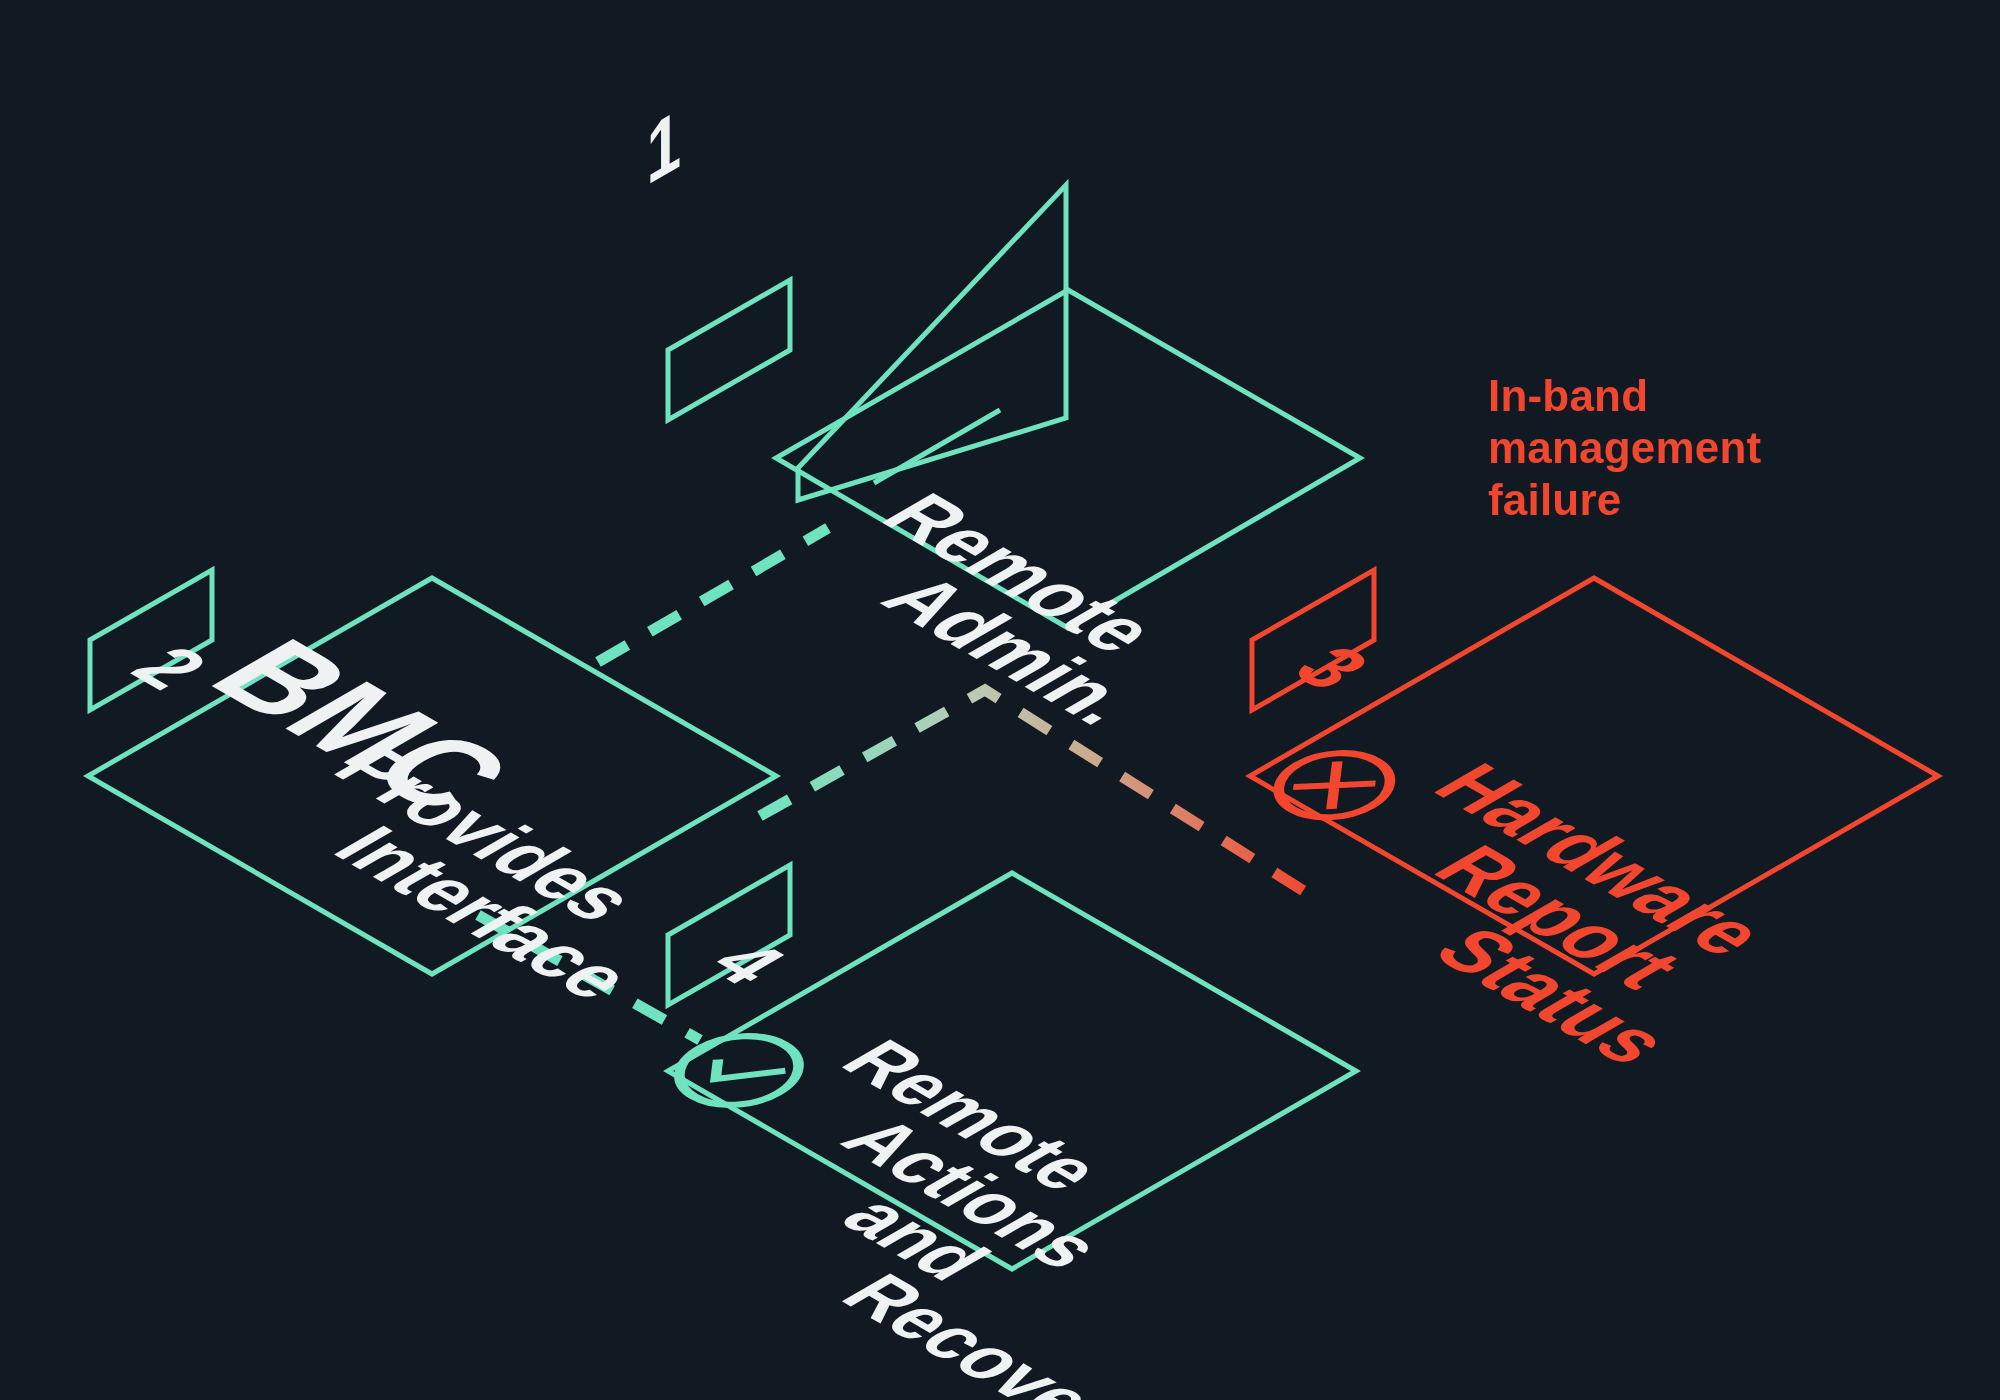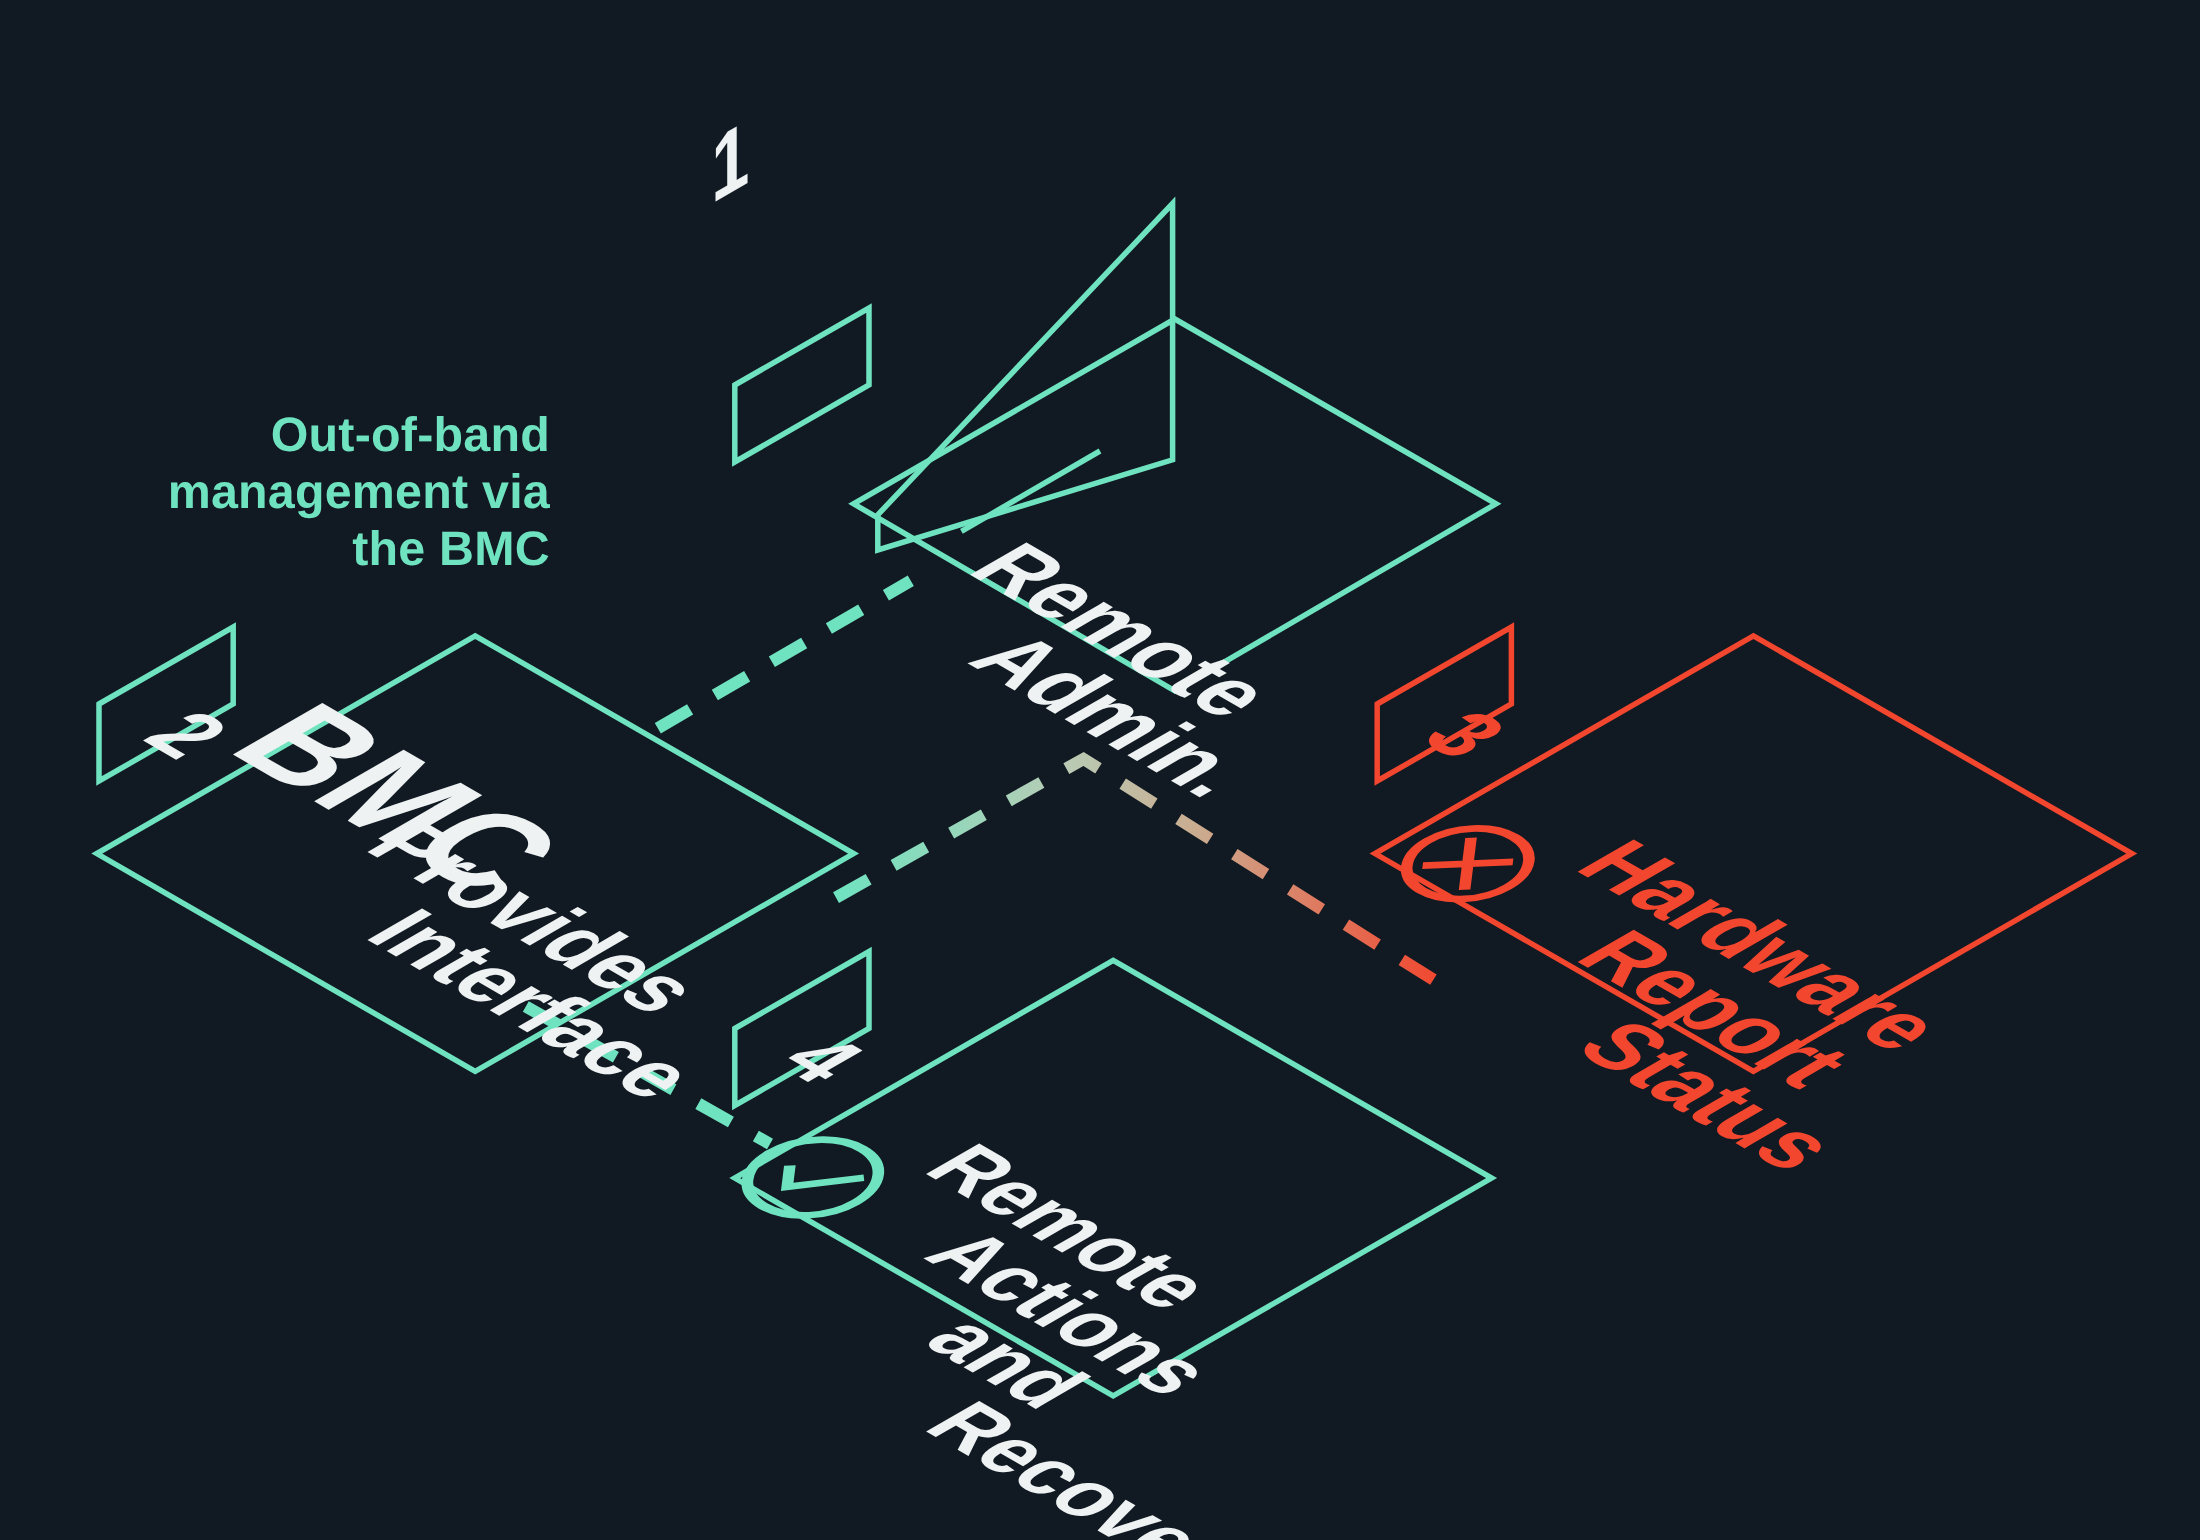--- a/index.html
+++ b/index.html
@@ -96,18 +96,18 @@
         <circle cx="45" cy="45" r="45" fill="none" stroke="#6fe3c0" stroke-width="8"></circle>
         <path d="M 22 46 L 40 64 L 72 22" stroke="#6fe3c0" stroke-width="8" fill="none" stroke-linecap="butt" stroke-linejoin="miter"></path>
       </g>
       <text x="0" y="0" fill="#eef2f2" font-family="Liberation Sans, sans-serif" font-size="70" font-weight="700" transform="translate(838,1065) rotate(30) skewX(-30)">Remote</text>
       <text x="0" y="0" fill="#eef2f2" font-family="Liberation Sans, sans-serif" font-size="70" font-weight="700" transform="translate(838,1143) rotate(30) skewX(-30)">Actions</text>
       <text x="0" y="0" fill="#eef2f2" font-family="Liberation Sans, sans-serif" font-size="70" font-weight="700" transform="translate(838,1221) rotate(30) skewX(-30)">and</text>
       <text x="0" y="0" fill="#eef2f2" font-family="Liberation Sans, sans-serif" font-size="70" font-weight="700" transform="translate(838,1299) rotate(30) skewX(-30)">Recovery</text>
     </g>
   </svg>
 
-  <div class="side-label" id="label-oob">Out-of-band
-management via
-the BMC</div>
 
+  <div class="side-label" id="label-inband">In-band
+management
+failure</div>
 
 </div>
 
 </body></html>

